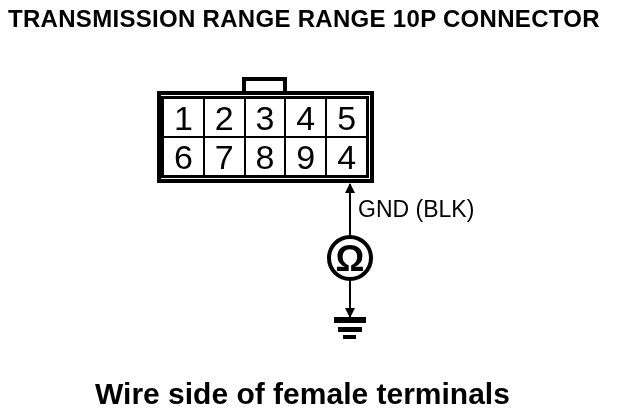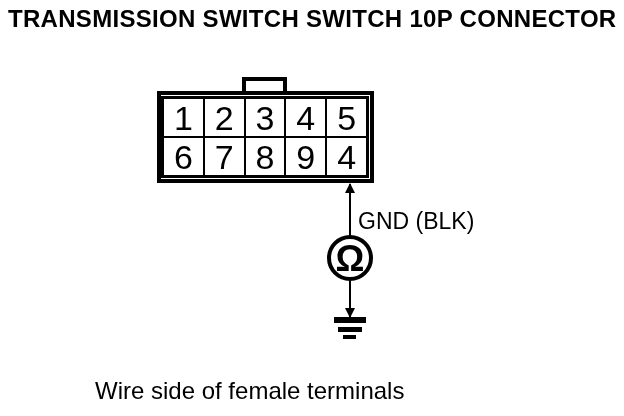--- a/index.html
+++ b/index.html
@@ -84,29 +84,30 @@
     left: 345px;
     border-left: 5px solid transparent;
     border-right: 5px solid transparent;
   }
   .arrow-up { top: 183px; border-bottom: 10px solid #000; }
   .arrow-down { top: 308px; border-top: 10px solid #000; }
 
   
   .gnd-label {
     left: 358px;
-    top: 208px;
+    top: 196px;
     font-size: 23px;
     white-space: nowrap;
   }
   .caption {
     left: 95px;
     top: 377px;
-    font-size: 24px;
+    font-size: 30px;
     white-space: nowrap;
+    font-weight: bold;
   }
 
   
   .ohm-circle {
     left: 327px;
     top: 235px;
     width: 46px;
     height: 46px;
     box-sizing: border-box;
     border: 4px solid #000;
@@ -127,21 +128,21 @@
   .gnd-bar { background: #000; }
   .gnd-bar1 { left: 334px; top: 317px; width: 32px; height: 6px; }
   .gnd-bar2 { left: 338px; top: 327px; width: 24px; height: 5px; }
   .gnd-bar3 { left: 343px; top: 335px; width: 13px; height: 4px; }
 </style>
 </head>
 <body>
 
 <div id="stage">
 
-  <div class="abs title">TRANSMISSION SWITCH SWITCH 10P CONNECTOR</div>
+  <div class="abs title">TRANSMISSION RANGE RANGE 10P CONNECTOR</div>
 
   <div class="abs key-tab"></div>
   <div class="abs connector-body"></div>
   <div class="abs pin-grid">
     <div class="pin-cell">1</div>
     <div class="pin-cell">2</div>
     <div class="pin-cell">3</div>
     <div class="pin-cell">4</div>
     <div class="pin-cell">5</div>
     <div class="pin-cell">6</div>

